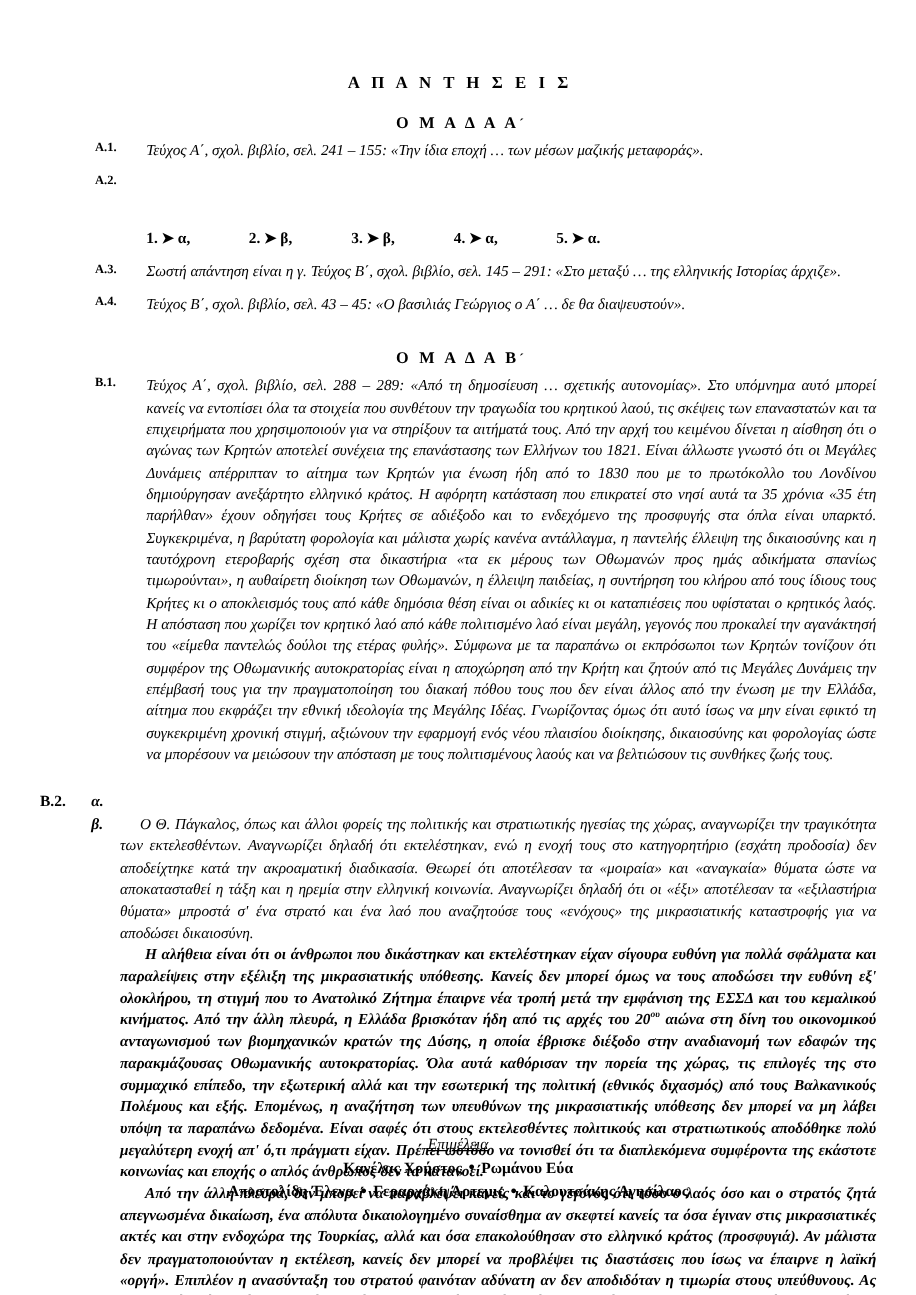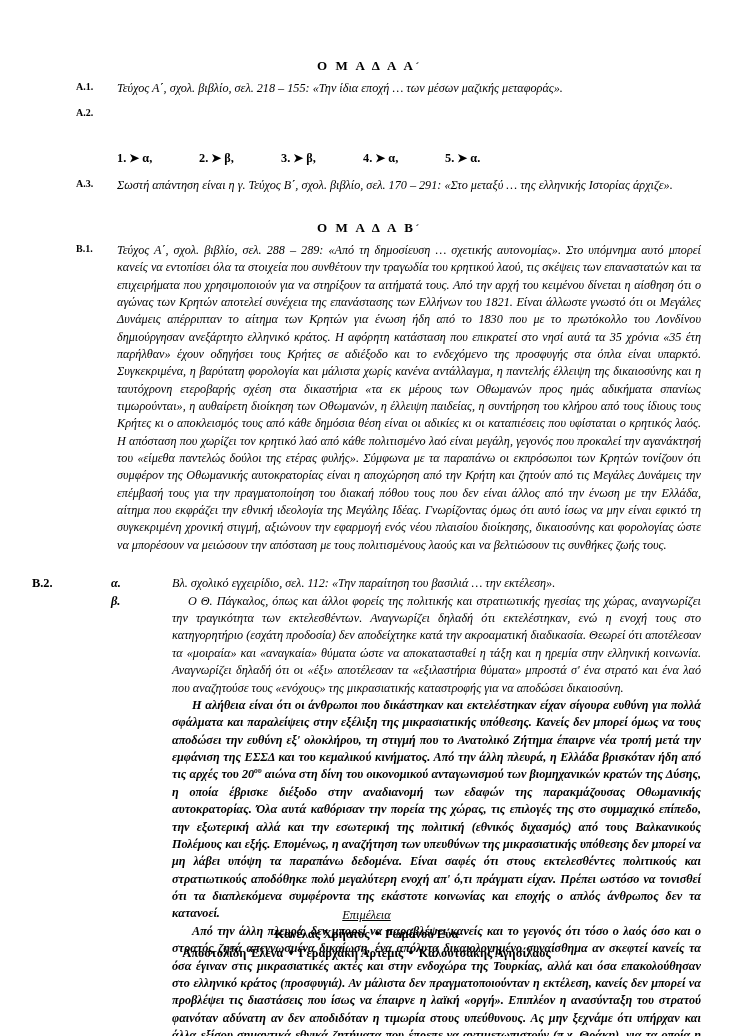--- a/index.html
+++ b/index.html
@@ -94,21 +94,20 @@
   .para.indent { text-indent: 20px; font-weight: bold; }
 
   .section-gap { height: 12px; }
 
   
   .subrow {
     display: flex;
     align-items: flex-start;
     font-size: 12.2px;
     line-height: 1.425;
-    gap: 38px;
   }
   .sublabel-outer {
     flex: 0 0 auto;
     width: 41px;
     font-weight: bold;
     font-size: 12.4px;
   }
   .sublabel {
     flex: 0 0 auto;
     width: 23px;
@@ -146,60 +145,64 @@
     margin-top: 12px;
   }
   .credits-line { white-space: nowrap; }
   .bullet { padding: 0 5px; font-size: 9px; vertical-align: 1.5px; }
 </style>
 </head>
 <body>
 
 <div class="page">
 
+  <h1 class="doc-title">Α Π Α Ν Τ Η Σ Ε Ι Σ</h1>
 
   <h2 class="group-title"><span>Ο Μ Α Δ Α    Α</span><span class="tonos">´</span></h2>
 
   <div class="qrow">
     <div class="qlabel">Α.1.</div>
-    <div class="qbody tight">Τεύχος Α΄, σχολ. βιβλίο, σελ. 218 – 155: «Την ίδια εποχή … των μέσων μαζικής μεταφοράς».</div>
+    <div class="qbody tight">Τεύχος Α΄, σχολ. βιβλίο, σελ. 241 – 155: «Την ίδια εποχή … των μέσων μαζικής μεταφοράς».</div>
   </div>
 
   <div class="qrow">
     <div class="qlabel">Α.2.</div>
     <div class="qbody">
       <div class="match-list">
         <span class="match-item"><span>1.</span><span class="arrow">➤</span><span>α,</span></span>
         <span class="match-item"><span>2.</span><span class="arrow">➤</span><span>β,</span></span>
         <span class="match-item"><span>3.</span><span class="arrow">➤</span><span>β,</span></span>
         <span class="match-item"><span>4.</span><span class="arrow">➤</span><span>α,</span></span>
         <span class="match-item"><span>5.</span><span class="arrow">➤</span><span>α.</span></span>
       </div>
     </div>
   </div>
 
   <div class="qrow">
     <div class="qlabel">Α.3.</div>
-    <div class="qbody tight">Σωστή απάντηση είναι η γ. Τεύχος Β΄, σχολ. βιβλίο, σελ. 170 – 291: «Στο μεταξύ … της ελληνικής Ιστορίας άρχιζε».</div>
-  </div>
-
+    <div class="qbody tight">Σωστή απάντηση είναι η γ. Τεύχος Β΄, σχολ. βιβλίο, σελ. 145 – 291: «Στο μεταξύ … της ελληνικής Ιστορίας άρχιζε».</div>
+  </div>
+
+  <div class="qrow">
+    <div class="qlabel">Α.4.</div>
+    <div class="qbody tight">Τεύχος Β΄, σχολ. βιβλίο, σελ. 43 – 45: «Ο βασιλιάς Γεώργιος ο Α΄ … δε θα διαψευστούν».</div>
+  </div>
 
   <h2 class="group-title" style="margin-top:26px;"><span>Ο Μ Α Δ Α    Β</span><span class="tonos">´</span></h2>
 
   <div class="qrow">
     <div class="qlabel">Β.1.</div>
     <div class="qbody">Τεύχος Α΄, σχολ. βιβλίο, σελ. 288 – 289: «Από τη δημοσίευση … σχετικής αυτονομίας». Στο υπόμνημα αυτό μπορεί κανείς να εντοπίσει όλα τα στοιχεία που συνθέτουν την τραγωδία του κρητικού λαού, τις σκέψεις των επαναστατών και τα επιχειρήματα που χρησιμοποιούν για να στηρίξουν τα αιτήματά τους. Από την αρχή του κειμένου δίνεται η αίσθηση ότι ο αγώνας των Κρητών αποτελεί συνέχεια της επανάστασης των Ελλήνων του 1821. Είναι άλλωστε γνωστό ότι οι Μεγάλες Δυνάμεις απέρριπταν το αίτημα των Κρητών για ένωση ήδη από το 1830 που με το πρωτόκολλο του Λονδίνου δημιούργησαν ανεξάρτητο ελληνικό κράτος. Η αφόρητη κατάσταση που επικρατεί στο νησί αυτά τα 35 χρόνια «35 έτη παρήλθαν» έχουν οδηγήσει τους Κρήτες σε αδιέξοδο και το ενδεχόμενο της προσφυγής στα όπλα είναι υπαρκτό. Συγκεκριμένα, η βαρύτατη φορολογία και μάλιστα χωρίς κανένα αντάλλαγμα, η παντελής έλλειψη της δικαιοσύνης και η ταυτόχρονη ετεροβαρής σχέση στα δικαστήρια «τα εκ μέρους των Οθωμανών προς ημάς αδικήματα σπανίως τιμωρούνται», η αυθαίρετη διοίκηση των Οθωμανών, η έλλειψη παιδείας, η συντήρηση του κλήρου από τους ίδιους τους Κρήτες κι ο αποκλεισμός τους από κάθε δημόσια θέση είναι οι αδικίες κι οι καταπιέσεις που υφίσταται ο κρητικός λαός. Η απόσταση που χωρίζει τον κρητικό λαό από κάθε πολιτισμένο λαό είναι μεγάλη, γεγονός που προκαλεί την αγανάκτησή του «είμεθα παντελώς δούλοι της ετέρας φυλής». Σύμφωνα με τα παραπάνω οι εκπρόσωποι των Κρητών τονίζουν ότι συμφέρον της Οθωμανικής αυτοκρατορίας είναι η αποχώρηση από την Κρήτη και ζητούν από τις Μεγάλες Δυνάμεις την επέμβασή τους για την πραγματοποίηση του διακαή πόθου τους που δεν είναι άλλος από την ένωση με την Ελλάδα, αίτημα που εκφράζει την εθνική ιδεολογία της Μεγάλης Ιδέας. Γνωρίζοντας όμως ότι αυτό ίσως να μην είναι εφικτό τη συγκεκριμένη χρονική στιγμή, αξιώνουν την εφαρμογή ενός νέου πλαισίου διοίκησης, δικαιοσύνης και φορολογίας ώστε να μπορέσουν να μειώσουν την απόσταση με τους πολιτισμένους λαούς και να βελτιώσουν τις συνθήκες ζωής τους.</div>
   </div>
 
   <div class="section-gap"></div>
 
   <div class="subrow">
     <div class="sublabel-outer">Β.2.</div>
     <div class="sublabel">α.</div>
-    <div class="subbody noj">Βλ. σχολικό εγχειρίδιο, σελ. 112: «Την παραίτηση του βασιλιά … την εκτέλεση».</div>
   </div>
 
   <div class="subrow">
     <div class="sublabel-outer"></div>
     <div class="sublabel">β.</div>
     <div class="subbody">
       <p class="para"><span class="lead">Ο Θ. Πάγκαλος, όπως και άλλοι φορείς της πολιτικής και στρατιωτικής ηγεσίας της χώρας, αναγνωρίζει την τραγικότητα των εκτελεσθέντων. Αναγνωρίζει δηλαδή ότι εκτελέστηκαν, ενώ η ενοχή τους στο κατηγορητήριο (εσχάτη προδοσία) δεν αποδείχτηκε κατά την ακροαματική διαδικασία. Θεωρεί ότι αποτέλεσαν τα «μοιραία» και «αναγκαία» θύματα ώστε να αποκατασταθεί η τάξη και η ηρεμία στην ελληνική κοινωνία. Αναγνωρίζει δηλαδή ότι οι «έξι» αποτέλεσαν τα «εξιλαστήρια θύματα» μπροστά σ' ένα στρατό και ένα λαό που αναζητούσε τους «ενόχους» της μικρασιατικής καταστροφής για να αποδώσει δικαιοσύνη.</span></p>
       <p class="para indent">Η αλήθεια είναι ότι οι άνθρωποι που δικάστηκαν και εκτελέστηκαν είχαν σίγουρα ευθύνη για πολλά σφάλματα και παραλείψεις στην εξέλιξη της μικρασιατικής υπόθεσης. Κανείς δεν μπορεί όμως να τους αποδώσει την ευθύνη εξ' ολοκλήρου, τη στιγμή που το Ανατολικό Ζήτημα έπαιρνε νέα τροπή μετά την εμφάνιση της ΕΣΣΔ και του κεμαλικού κινήματος. Από την άλλη πλευρά, η Ελλάδα βρισκόταν ήδη από τις αρχές του 20<sup>ου</sup> αιώνα στη δίνη του οικονομικού ανταγωνισμού των βιομηχανικών κρατών της Δύσης, η οποία έβρισκε διέξοδο στην αναδιανομή των εδαφών της παρακμάζουσας Οθωμανικής αυτοκρατορίας. Όλα αυτά καθόρισαν την πορεία της χώρας, τις επιλογές της στο συμμαχικό επίπεδο, την εξωτερική αλλά και την εσωτερική της πολιτική (εθνικός διχασμός) από τους Βαλκανικούς Πολέμους και εξής. Επομένως, η αναζήτηση των υπευθύνων της μικρασιατικής υπόθεσης δεν μπορεί να μη λάβει υπόψη τα παραπάνω δεδομένα. Είναι σαφές ότι στους εκτελεσθέντες πολιτικούς και στρατιωτικούς αποδόθηκε πολύ μεγαλύτερη ενοχή απ' ό,τι πράγματι είχαν. Πρέπει ωστόσο να τονισθεί ότι τα διαπλεκόμενα συμφέροντα της εκάστοτε κοινωνίας και εποχής ο απλός άνθρωπος δεν τα κατανοεί.</p>
       <p class="para indent">Από την άλλη πλευρά, δεν μπορεί να παραβλέψει κανείς και το γεγονός ότι τόσο ο λαός όσο και ο στρατός ζητά απεγνωσμένα δικαίωση, ένα απόλυτα δικαιολογημένο συναίσθημα αν σκεφτεί κανείς τα όσα έγιναν στις μικρασιατικές ακτές και στην ενδοχώρα της Τουρκίας, αλλά και όσα επακολούθησαν στο ελληνικό κράτος (προσφυγιά). Αν μάλιστα δεν πραγματοποιούνταν η εκτέλεση, κανείς δεν μπορεί να προβλέψει τις διαστάσεις που ίσως να έπαιρνε η λαϊκή «οργή». Επιπλέον η ανασύνταξη του στρατού φαινόταν αδύνατη αν δεν αποδιδόταν η τιμωρία στους υπεύθυνους. Ας μην ξεχνάμε ότι υπήρχαν και άλλα εξίσου σημαντικά εθνικά ζητήματα που έπρεπε να αντιμετωπιστούν (π.χ. Θράκη), για τα οποία η τάξη και η πειθαρχία του στρατού ήταν αναγκαία. Με άλλα λόγια η «Δίκη των Έξι» εξυπηρέτησε την «κάθαρση» που ήταν αναγκαία για μια νέα αρχή του Ελληνισμού.</p>
     </div>

